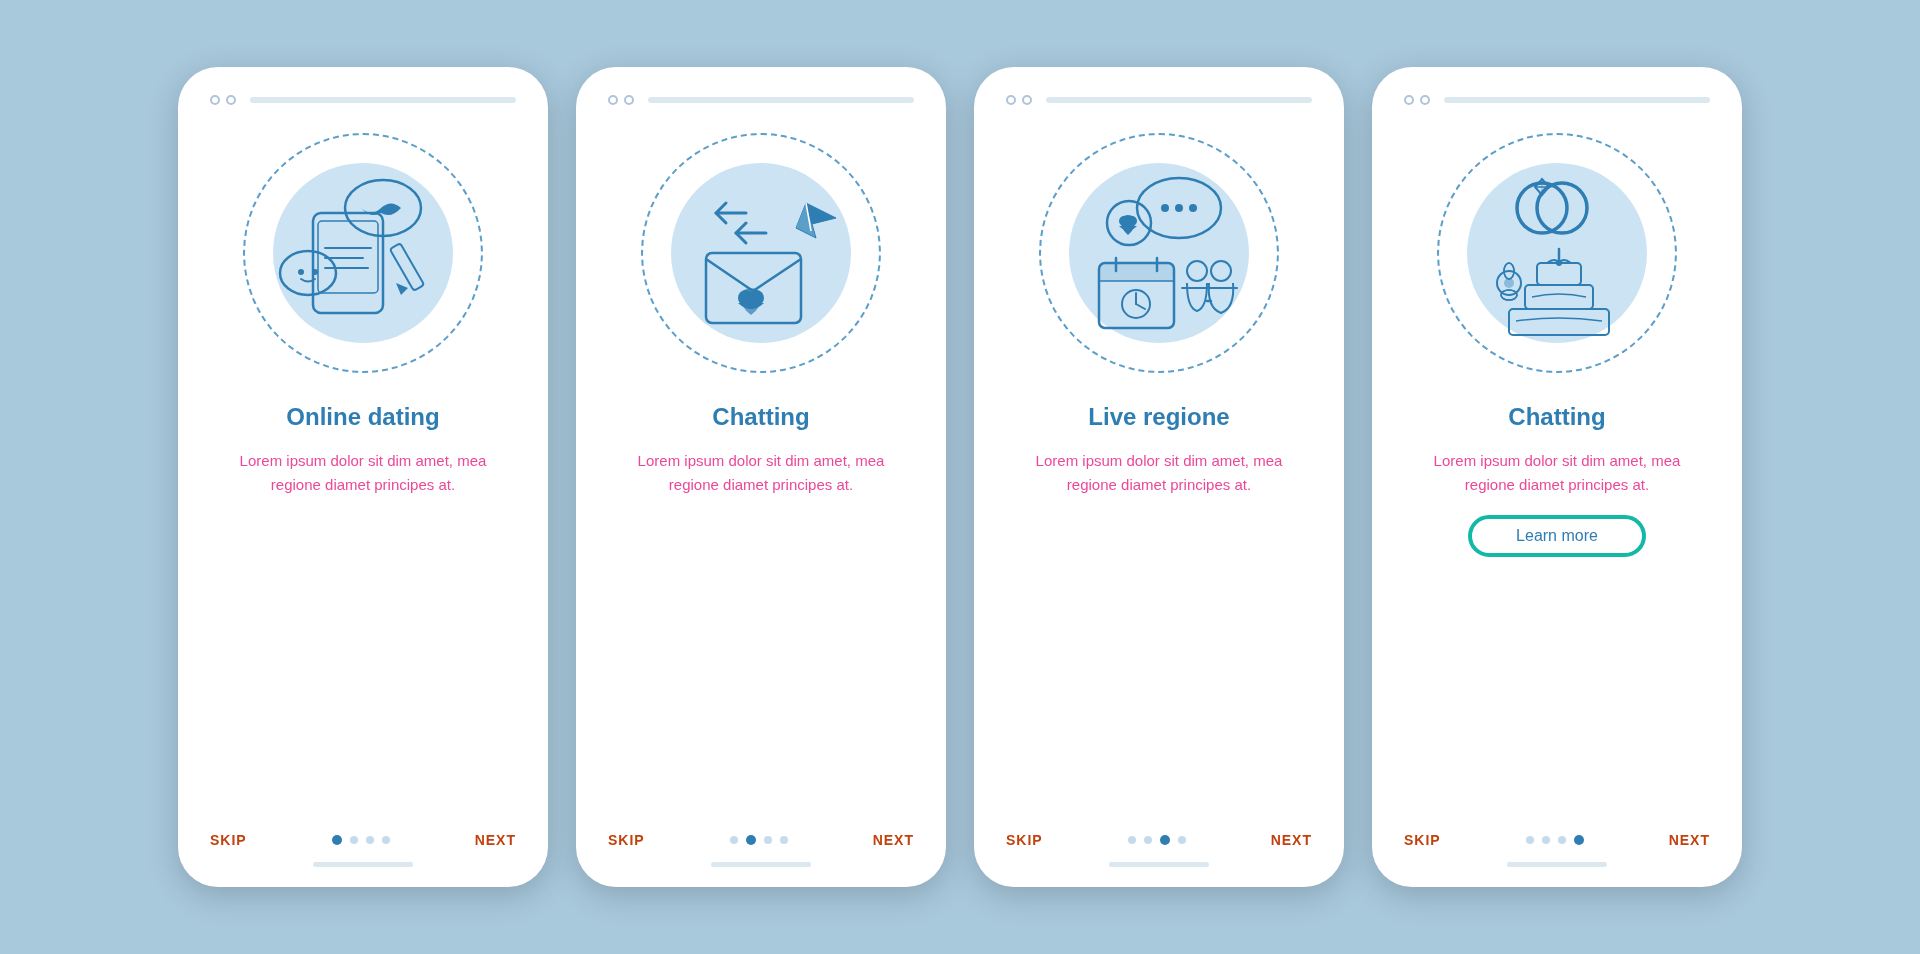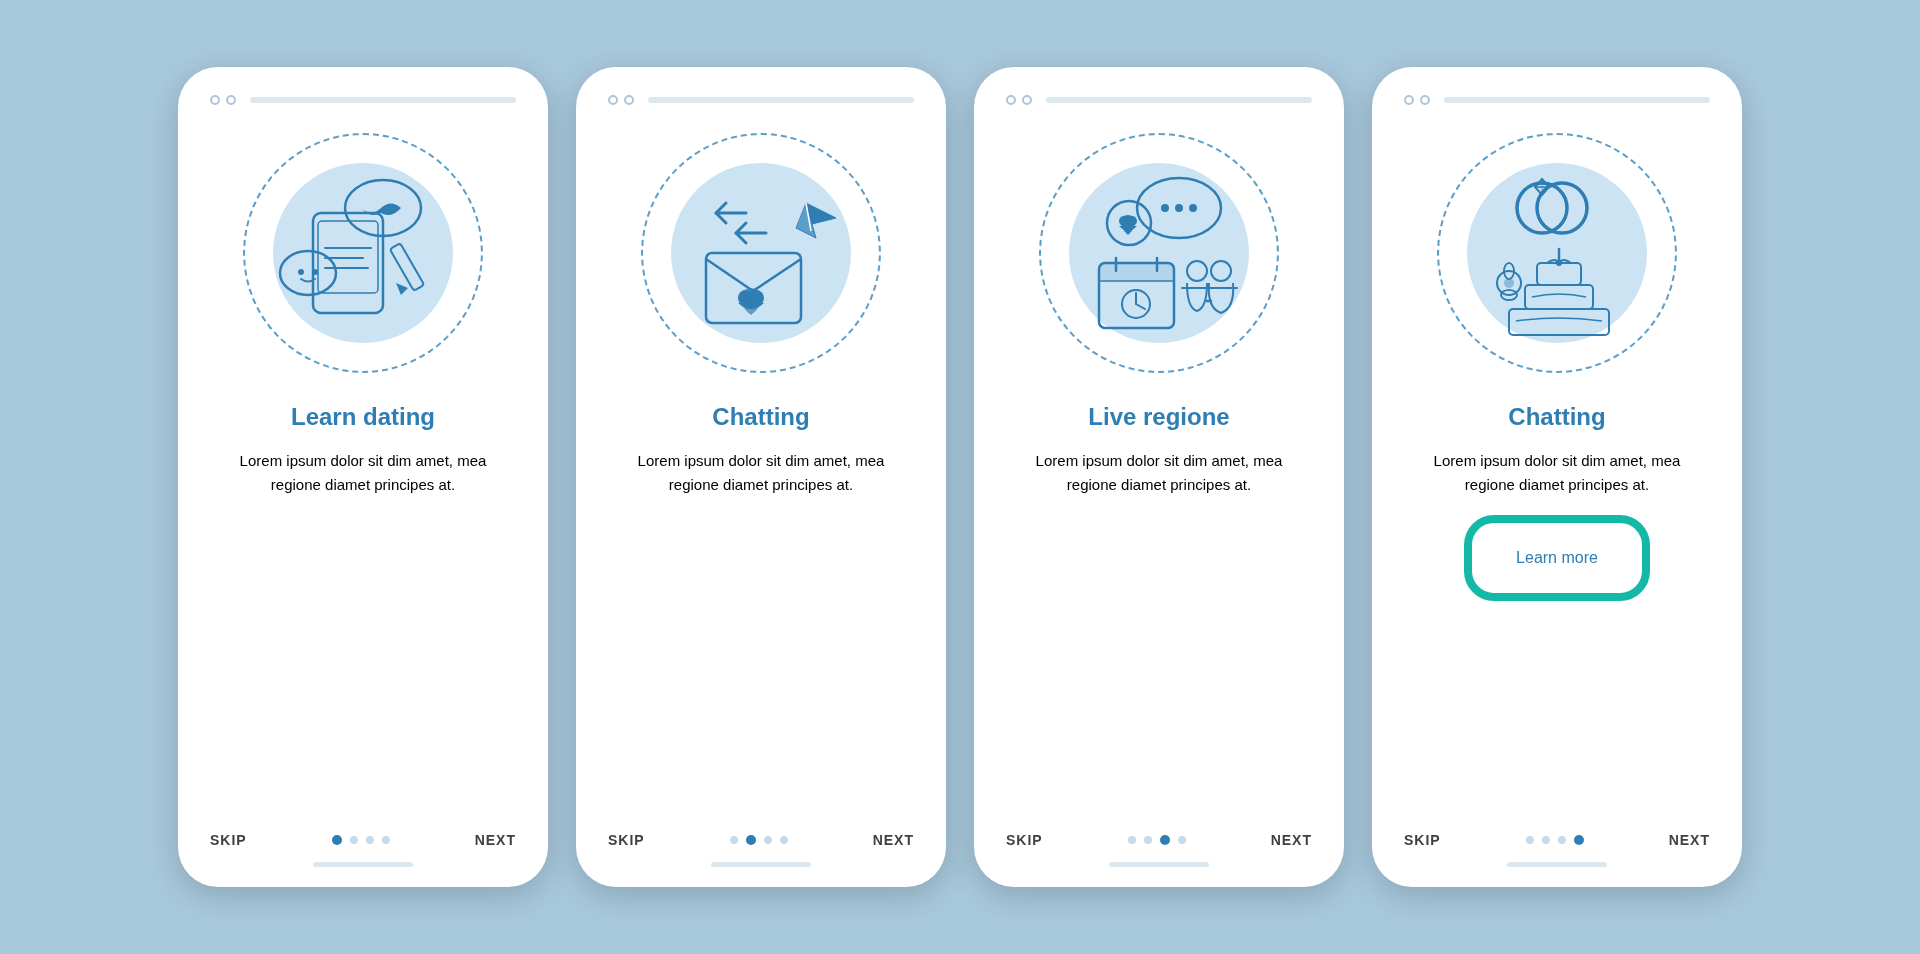--- a/index.html
+++ b/index.html
@@ -109,31 +109,31 @@
     .card-title {
       font-size: 24px;
       font-weight: 600;
       color: #2e7db3;
       text-align: center;
       margin-bottom: 18px;
     }
 
     .card-body {
       font-size: 15px;
-      color: #000000;
+      color: #ec4899;
       text-align: center;
       line-height: 1.6;
       padding: 0 36px;
       margin-bottom: 18px;
     }
 
     .learn-more-btn {
-      border: 8px solid #14b8a6;
+      border: 4px solid #14b8a6;
       border-radius: 30px;
-      padding: 26px 44px;
+      padding: 8px 44px;
       color: #2e7db3;
       font-size: 16px;
       font-weight: 500;
       background: transparent;
       cursor: pointer;
       margin-bottom: 10px;
     }
 
     
     .card-nav {
@@ -142,21 +142,21 @@
       justify-content: space-between;
       width: 100%;
       padding: 0 32px;
       margin-top: auto;
       margin-bottom: 6px;
     }
 
     .nav-skip, .nav-next {
       font-size: 14px;
       font-weight: 700;
-      color: #404040;
+      color: #c2410c;
       letter-spacing: 1px;
       cursor: pointer;
     }
 
     .nav-dots {
       display: flex;
       gap: 8px;
       align-items: center;
     }
 
@@ -213,21 +213,21 @@
 
         <rect x="148" y="90" width="12" height="48" rx="3" transform="rotate(-30 154 114)" stroke="#2e7db3" stroke-width="2" fill="none"></rect>
         <path d="M143 130 L148 142 L155 135Z" fill="#2e7db3"></path>
 
         <line x1="72" y1="95" x2="118" y2="95" stroke="#2e7db3" stroke-width="2" stroke-linecap="round"></line>
         <line x1="72" y1="105" x2="110" y2="105" stroke="#2e7db3" stroke-width="2" stroke-linecap="round"></line>
         <line x1="72" y1="115" x2="115" y2="115" stroke="#2e7db3" stroke-width="2" stroke-linecap="round"></line>
       </svg>
     </div>
 
-    <div class="card-title">Learn dating</div>
+    <div class="card-title">Online dating</div>
     <div class="card-body">Lorem ipsum dolor sit dim amet, mea regione diamet principes at.</div>
 
     <div class="card-nav">
       <span class="nav-skip">SKIP</span>
       <div class="nav-dots">
         <div class="nav-dot active"></div>
         <div class="nav-dot"></div>
         <div class="nav-dot"></div>
         <div class="nav-dot"></div>
       </div>

